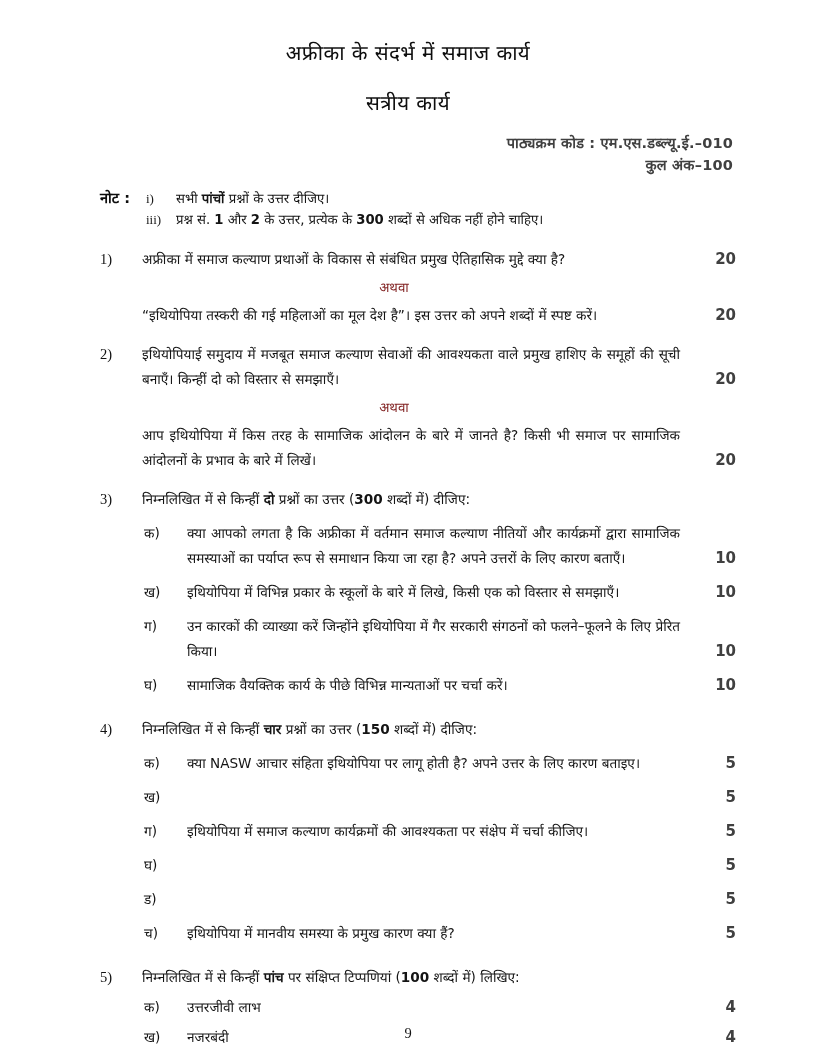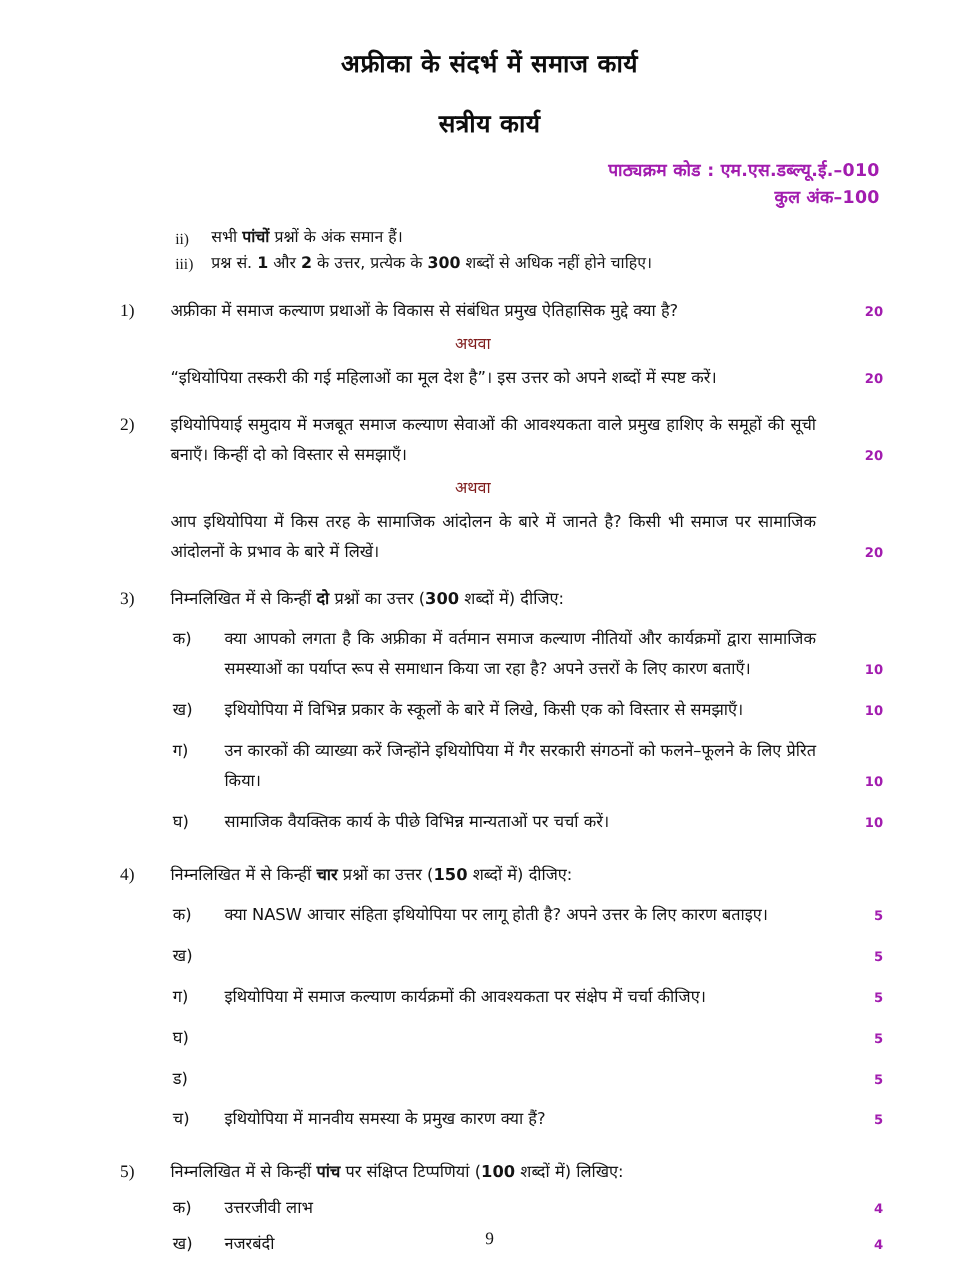--- a/index.html
+++ b/index.html
@@ -26,41 +26,41 @@
   }
 
   
   .title-block {
     width: 100%;
     text-align: center;
     padding-top: 38px;
   }
   .title-line {
     font-family: "DejaVu Sans", sans-serif;
-    font-weight: bold;
+    font-weight: normal;
     font-size: 20.5px;
     letter-spacing: 0.4px;
     line-height: 30px;
     color: #0d0d0d;
   }
   .title-line.second {
     margin-top: 20px;
   }
 
   .code-block {
     margin-top: 14px;
     padding-right: 83px;
     text-align: right;
   }
   .code-line {
     font-family: "DejaVu Sans", sans-serif;
     font-weight: bold;
     font-size: 14.5px;
     line-height: 22px;
-    color: #a21caf;
+    color: #404040;
     letter-spacing: 0.2px;
   }
 
   
   .note-block {
     margin-top: 12px;
     padding-left: 100px;
     padding-right: 80px;
   }
   .note-row {
@@ -140,24 +140,24 @@
     padding-right: 56px;
     position: relative;
   }
   .body.nojustify { text-align: left; }
   .body b { font-weight: bold; }
 
   .marks {
     position: absolute;
     right: 0;
     font-family: "DejaVu Sans", sans-serif;
-    font-size: 11px;
+    font-size: 15px;
     font-weight: bold;
     line-height: 25px;
-    color: #a21caf;
+    color: #404040;
     width: 34px;
     text-align: right;
   }
 
   
   .or-line {
     text-align: center;
     font-family: "DejaVu Sans", sans-serif;
     font-size: 13.4px;
     line-height: 25px;
@@ -199,23 +199,23 @@
     <div class="title-line second">सत्रीय कार्य</div>
   </div>
 
   <div class="code-block">
     <div class="code-line">पाठ्यक्रम कोड : एम.एस.डब्ल्यू.ई.–010</div>
     <div class="code-line">कुल अंक–100</div>
   </div>
 
   <div class="note-block">
     <div class="note-row">
-      <div class="note-spacer"></div>
-      <div class="note-rn">ii)</div>
-      <div class="note-text"><span>सभी </span><b>पांचों</b><span> प्रश्नों के अंक समान हैं।</span></div>
+      <div class="note-label">नोट :</div>
+      <div class="note-rn">i)</div>
+      <div class="note-text"><span>सभी </span><b>पांचों</b><span> प्रश्नों के उत्तर दीजिए।</span></div>
     </div>
     <div class="note-row">
       <div class="note-spacer"></div>
       <div class="note-rn">iii)</div>
       <div class="note-text"><span>प्रश्न सं. </span><b>1</b><span> और </span><b>2</b><span> के उत्तर, प्रत्येक के  </span><b>300</b><span> शब्दों से अधिक नहीं होने चाहिए।</span></div>
     </div>
   </div>
 
   <div class="questions">
 

